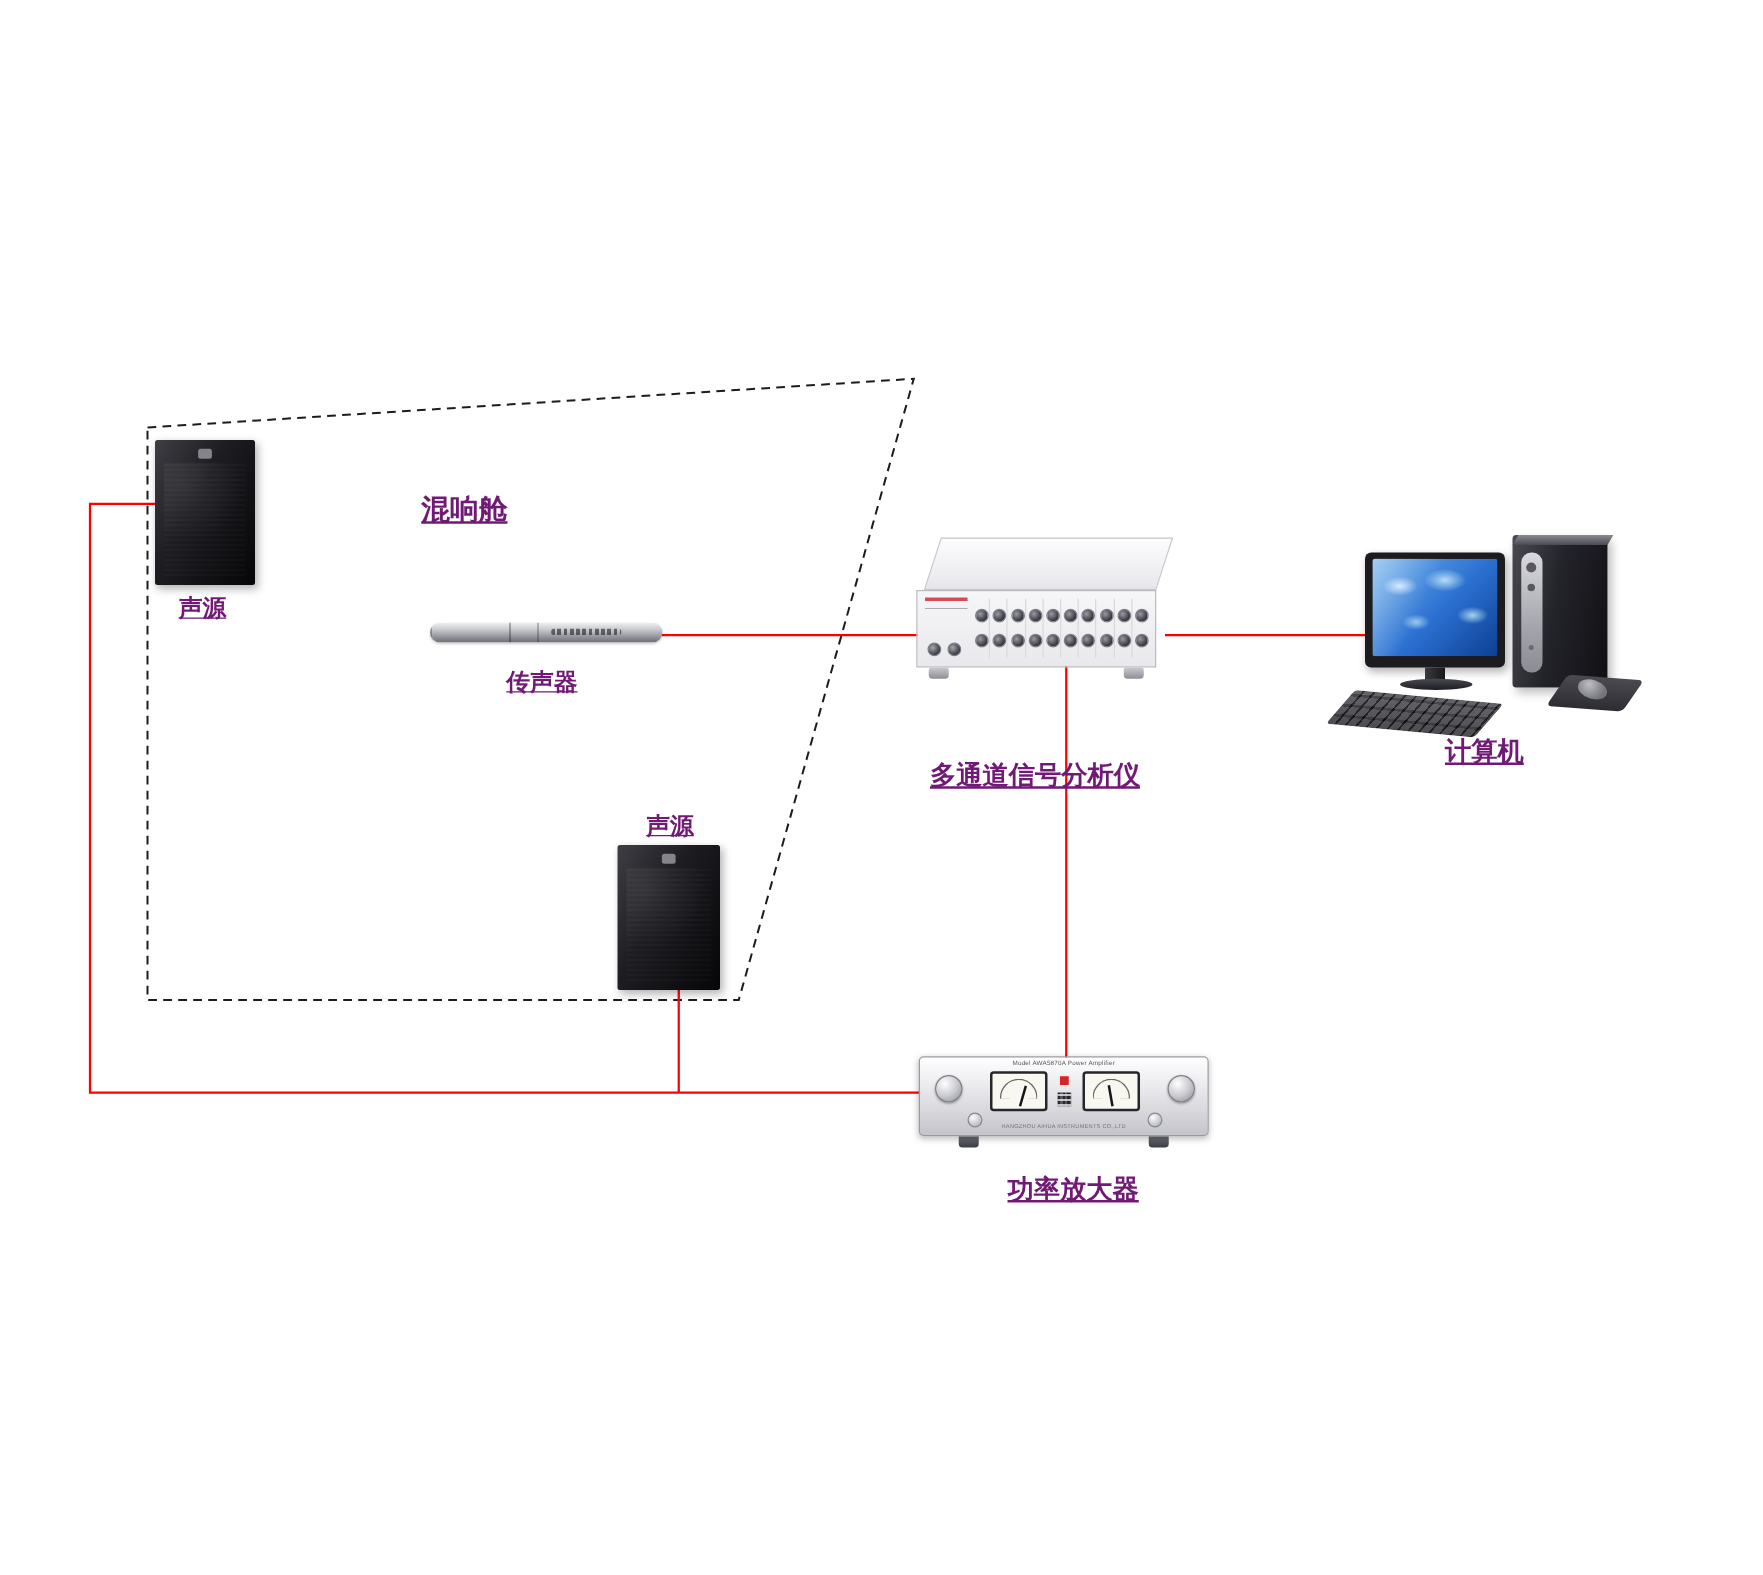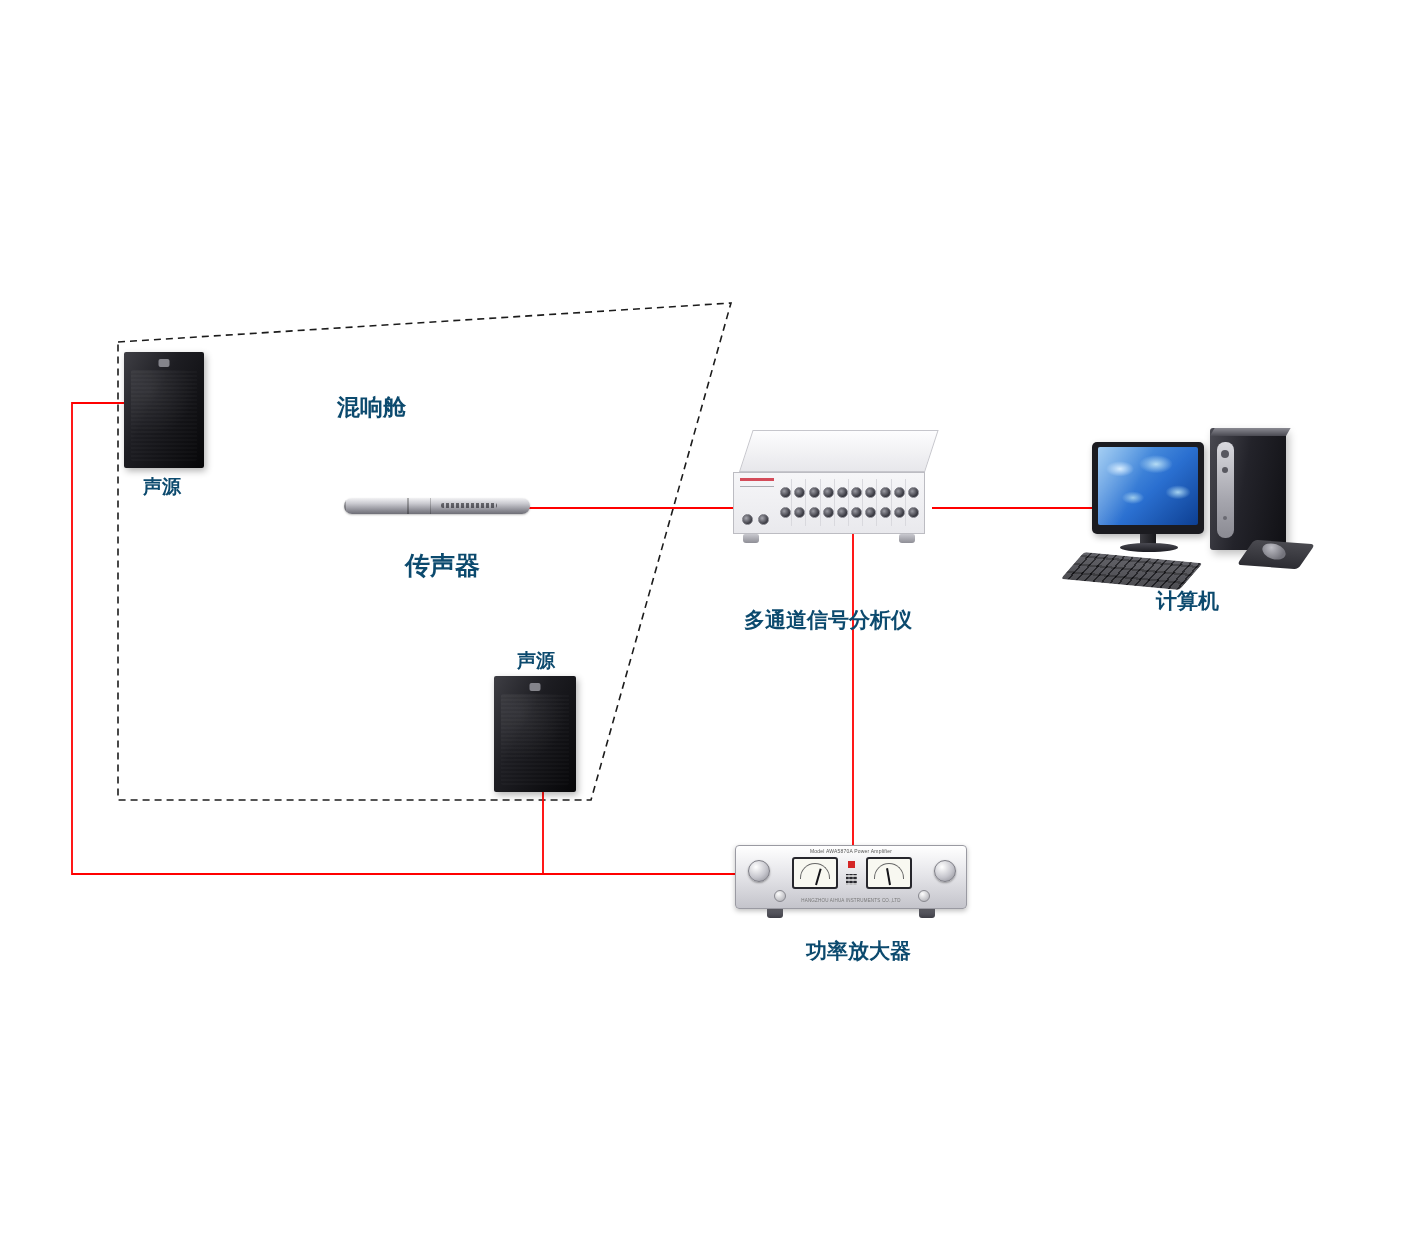--- a/index.html
+++ b/index.html
@@ -1,20 +1,20 @@
 <!DOCTYPE html>
 <html><head>
 <meta charset="utf-8">
 <style>
   html,body{margin:0;padding:0;background:#fff;}
   .canvas{position:relative;width:1410px;height:1260px;background:#ffffff;overflow:hidden;
           font-family:"Liberation Sans","DejaVu Sans",sans-serif;}
   .wires{position:absolute;left:0;top:0;z-index:1;}
   .device{position:absolute;z-index:2;}
-  .lbl{position:absolute;z-index:3;font-weight:700;color:#0c4a6e;white-space:nowrap;}
+  .lbl{position:absolute;z-index:3;font-weight:700;color:#701a75;white-space:nowrap;text-decoration:underline;}
 
   
   .speaker{background:linear-gradient(118deg,#3e3e44 0%,#1d1d22 40%,#060608 100%);
            border-radius:2px;box-shadow:2px 3px 7px rgba(0,0,0,.3);}
   .speaker .logo{position:absolute;top:7px;left:50%;transform:translateX(-50%);
            width:11px;height:8px;border-radius:2px;background:#95959c;opacity:.85;}
   .speaker .grille{position:absolute;left:7px;right:7px;top:18px;bottom:7px;border-radius:2px;
            background:
              radial-gradient(circle at 28% 22%,rgba(255,255,255,.07),transparent 55%),
              repeating-linear-gradient(0deg,rgba(255,255,255,.025) 0 2px,transparent 2px 4px);}
@@ -133,21 +133,21 @@
     <div class="logo"></div>
     <div class="grille"></div>
   </div>
   <div class="lbl" style="left:143px;top:474px;font-size:19px;">声源</div>
 
   <div class="lbl" style="left:337px;top:392px;font-size:23px;">混响舱</div>
 
   <div class="device mic" style="left:344px;top:498px;width:186px;height:16px;">
     <div class="print"></div>
   </div>
-  <div class="lbl" style="left:405px;top:533px;font-size:25px;margin-top:16px;">传声器</div>
+  <div class="lbl" style="left:405px;top:533px;font-size:19px;">传声器</div>
 
   <div class="device speaker" style="left:494px;top:676px;width:82px;height:116px;">
     <div class="logo"></div>
     <div class="grille"></div>
   </div>
   <div class="lbl" style="left:517px;top:648px;font-size:19px;">声源</div>
 
   <div class="device" style="left:733px;top:430px;width:210px;height:120px;">
     <div class="an-top"></div>
     <div class="an-front">

